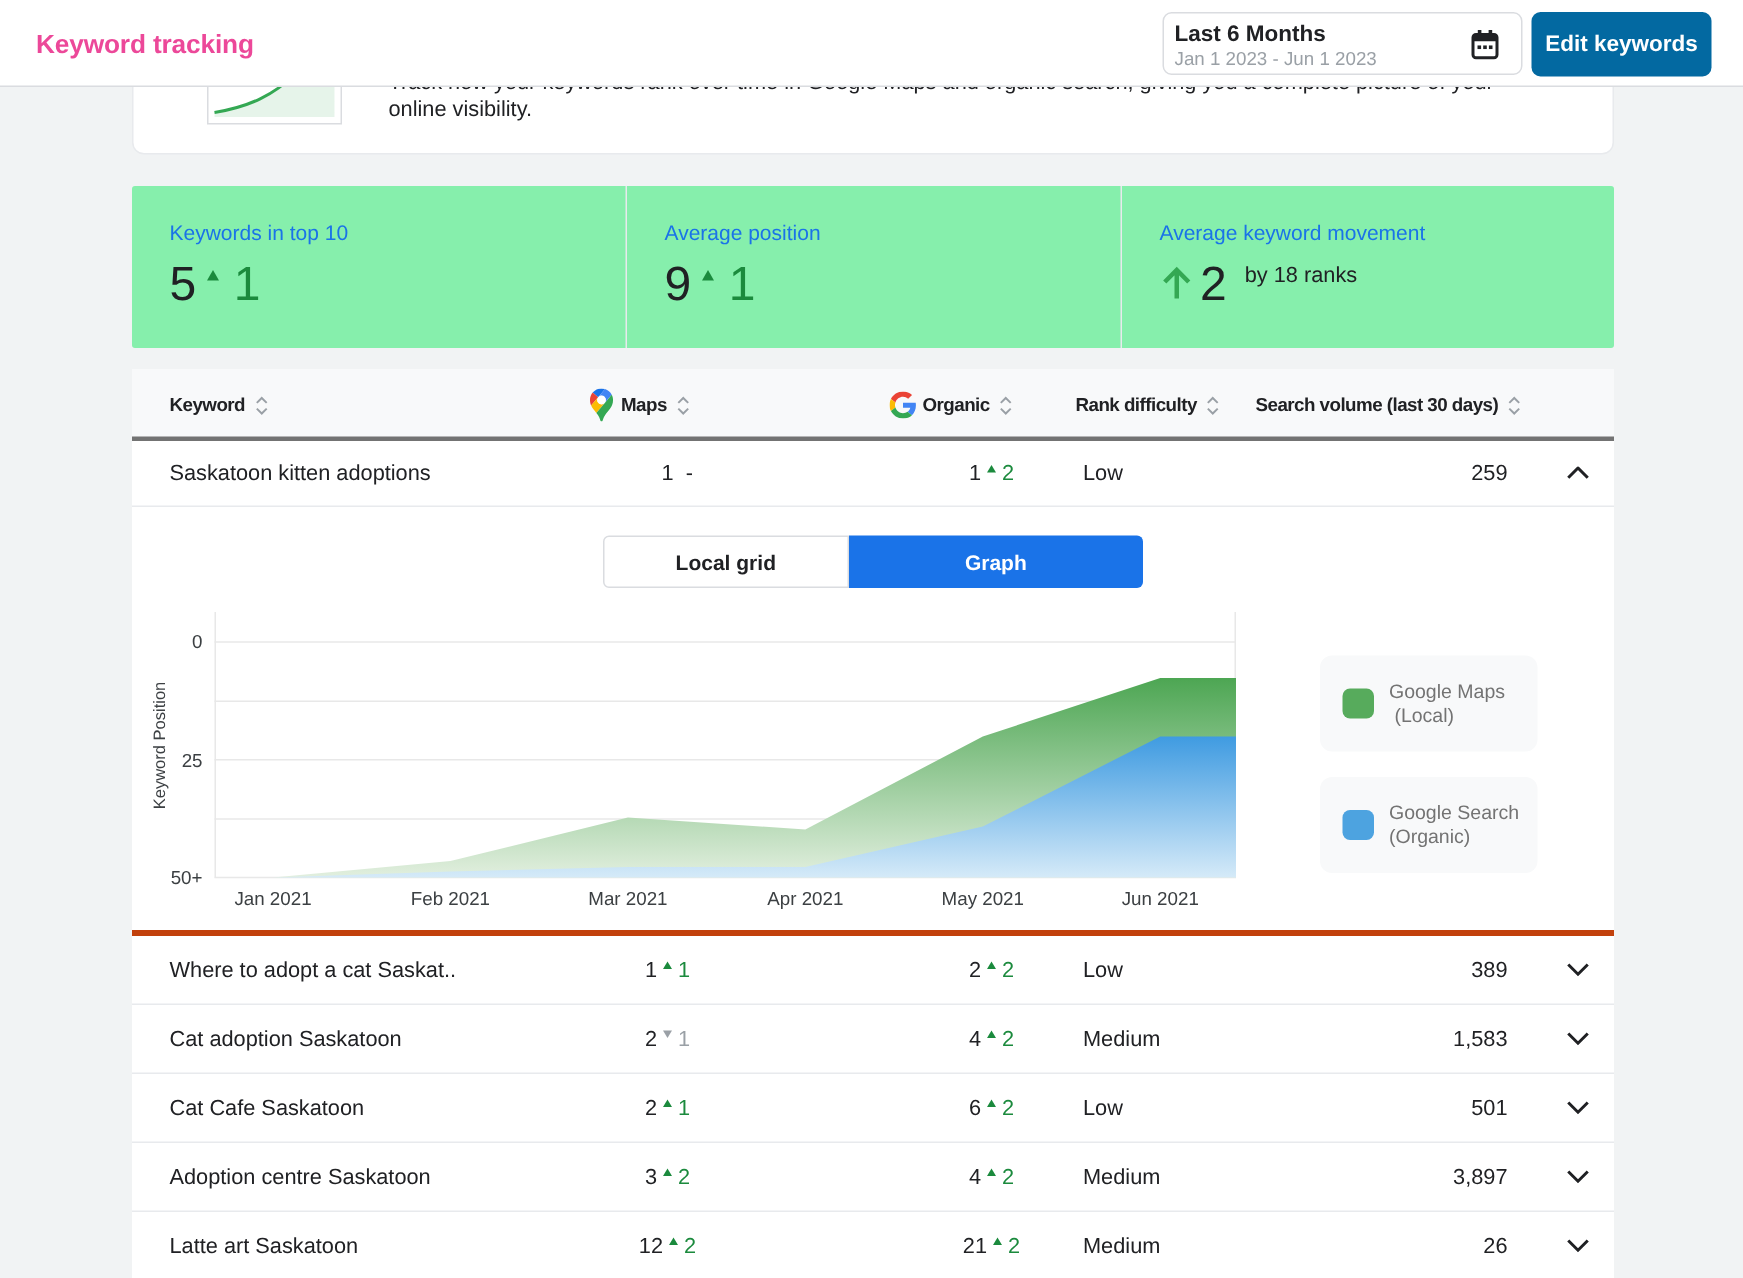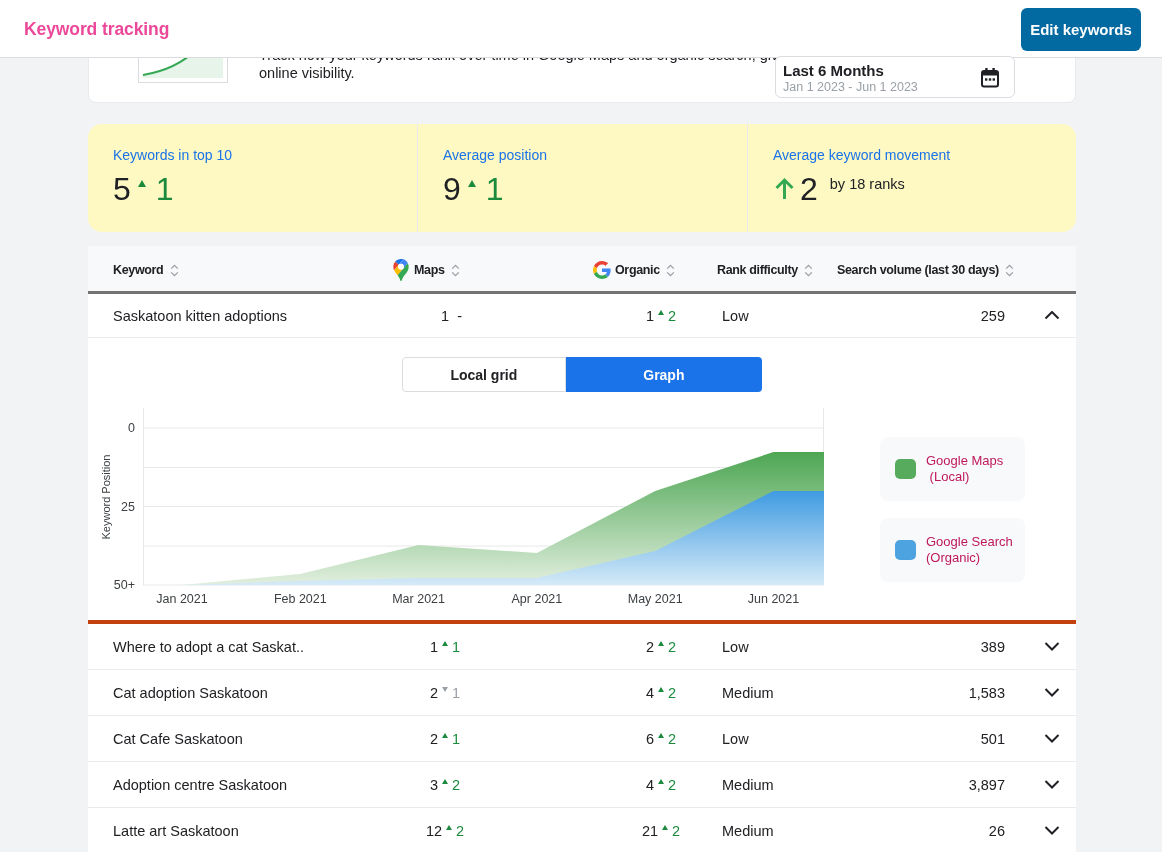--- a/index.html
+++ b/index.html
@@ -13,31 +13,31 @@
     border:1px solid #dadce0; background:#fff; }
   #topcard .para { position:absolute; left:170px; top:65px; width:840px;
     font-size:14.5px; line-height:18px; color:#202124; }
 
   
   #appbar { position:absolute; left:0; top:0; width:1162px; height:58px; background:#fff;
     border-bottom:1px solid #dadce0; z-index:10; }
   #appbar h1 { position:absolute; left:24px; top:19px; font-size:17.5px; font-weight:700;
     letter-spacing:-0.1px; color:#ec4899; }
   #datebox { position:absolute; left:775px; top:8px; width:240px; height:42px;
-    background:#fff; border:1px solid #dadce0; border-radius:6px;margin-top:48px; }
+    background:#fff; border:1px solid #dadce0; border-radius:6px; }
   #datebox .t1 { position:absolute; left:7px; top:5px; font-size:15px; font-weight:700; }
   #datebox .t2 { position:absolute; left:7px; top:23px; font-size:12.5px; color:#9aa0a6; }
   #datebox svg { position:absolute; left:204px; top:10px; }
   #editbtn { position:absolute; left:1021px; top:8px; width:120px; height:43px;
     background:#0369a1; border-radius:6px; color:#fff; font-size:15px; font-weight:700;
     display:flex; align-items:center; justify-content:center; }
 
   
   #stats { position:absolute; left:88px; top:124px; width:988px; height:108px;
-    background:#fef9c3; border-radius:14px; display:flex; z-index:2; }
+    background:#86efac; border-radius:2px; display:flex; z-index:2; }
   #stats .cell { position:relative; height:100%; }
   #stats .c1 { width:329px; } #stats .c2 { width:330px; border-left:1px solid #e8eaed; }
   #stats .c3 { width:329px; border-left:1px solid #e8eaed; }
   #stats .title { position:absolute; left:25px; top:23px; font-size:14px; color:#1a73e8; }
     .bignum { font-size:32px; color:#202124; }
   .biggreen { font-size:32px; color:#1b8a3d; }
   .valrow { position:absolute; left:25px; top:47px; height:36px; display:flex; align-items:center; }
 
   .caret-up { display:inline-block; width:0; height:0; border-left:4.5px solid transparent;
     border-right:4.5px solid transparent; border-bottom:7px solid #1b8a3d; position:relative; top:-6px;}
@@ -66,21 +66,21 @@
   
   #expand { position:relative; height:286px; border-bottom:4px solid #c2410c; }
   #tabs { position:absolute; left:314px; top:19px; width:360px; height:35px; display:flex; }
   #tab1 { width:180px; background:#fff; border:1px solid #dadce0; border-radius:4px 0 0 4px;
     display:flex; align-items:center; justify-content:center; font-size:14px; font-weight:700; }
   #tab2 { width:216px; background:#1a73e8; border-radius:0 4px 4px 0; color:#fff;
     display:flex; align-items:center; justify-content:center; font-size:14px; font-weight:700; }
   .legend { position:absolute; left:792px; width:145px; height:64px; background:#f8f9fa;
     border-radius:8px; }
   .legend .sw { position:absolute; left:15px; top:22px; width:21px; height:20px; border-radius:5px; }
-  .legend .tx { position:absolute; left:46px; top:16px; font-size:13px; line-height:16px; color:#be185d; }
+  .legend .tx { position:absolute; left:46px; top:16px; font-size:13px; line-height:16px; color:#737373; }
 </style>
 </head>
 <body>
 
 <div id="topcard">
   <div id="thumb">
     <svg width="88" height="63" viewBox="0 0 88 63">
       <path d="M4 56 C 28 52 44 44 58 30 C 68 20 76 12 84 8 L84 59 L4 59 Z" fill="#e6f4ea"></path>
       <path d="M4 56 C 28 52 44 44 58 30 C 68 20 76 12 84 8" stroke="#34a853" stroke-width="2" fill="none"></path>
     </svg>

